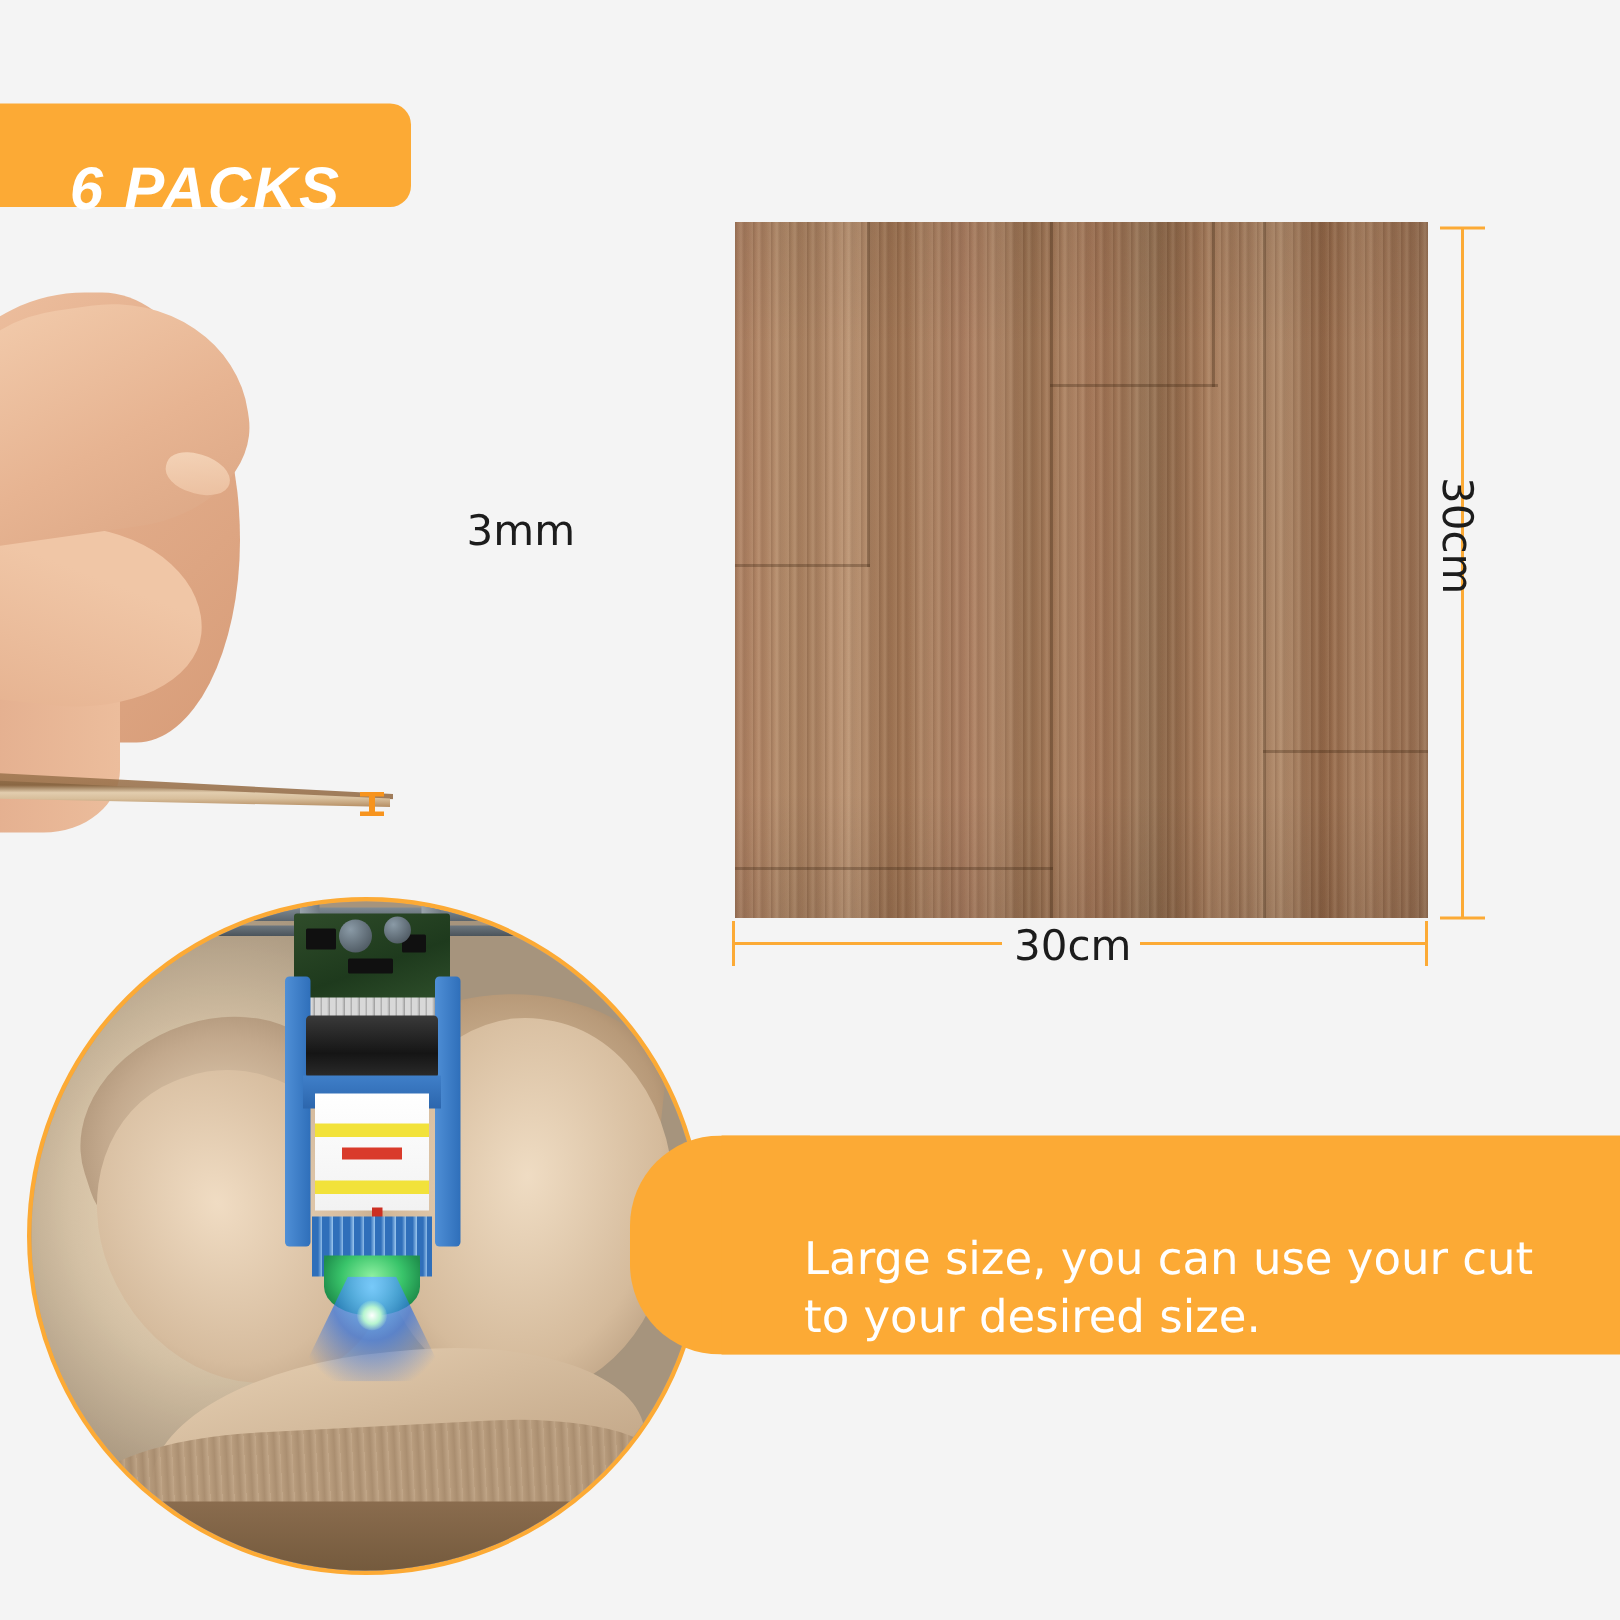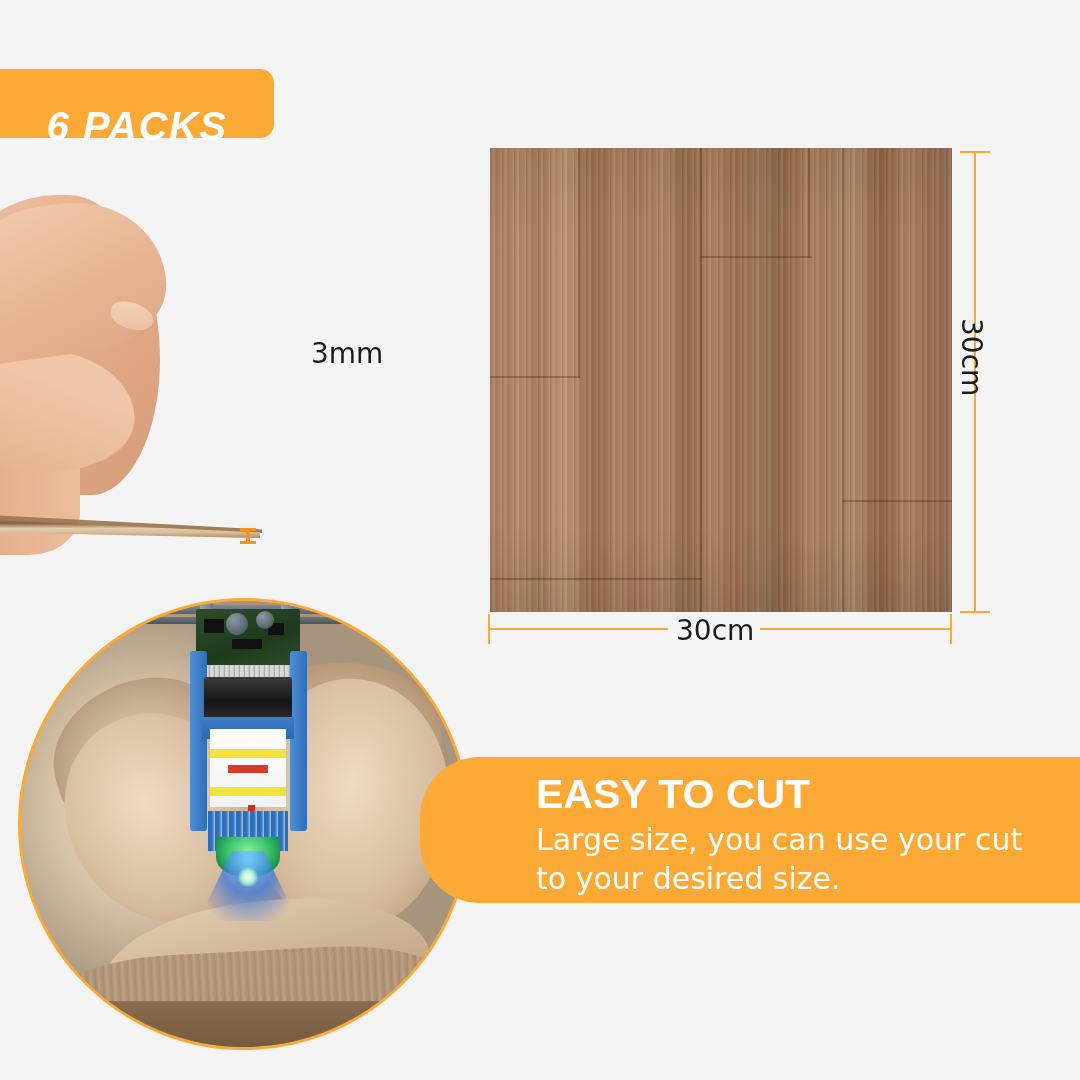--- a/index.html
+++ b/index.html
@@ -489,16 +489,15 @@
       <div class="label-dot"></div>
       <div class="fins"></div>
       <div class="lens-glow"></div>
       <div class="beam"></div>
       <div class="beam-spot"></div>
     </div>
   </div>
 
   <div class="banner-notch"></div>
   <div class="banner"></div>
-  <div class="banner-heading">EASY TO CUT</div>
   <div class="banner-body">Large size, you can use your cut to your desired size.</div>
 
 </div>
 
 </body></html>

